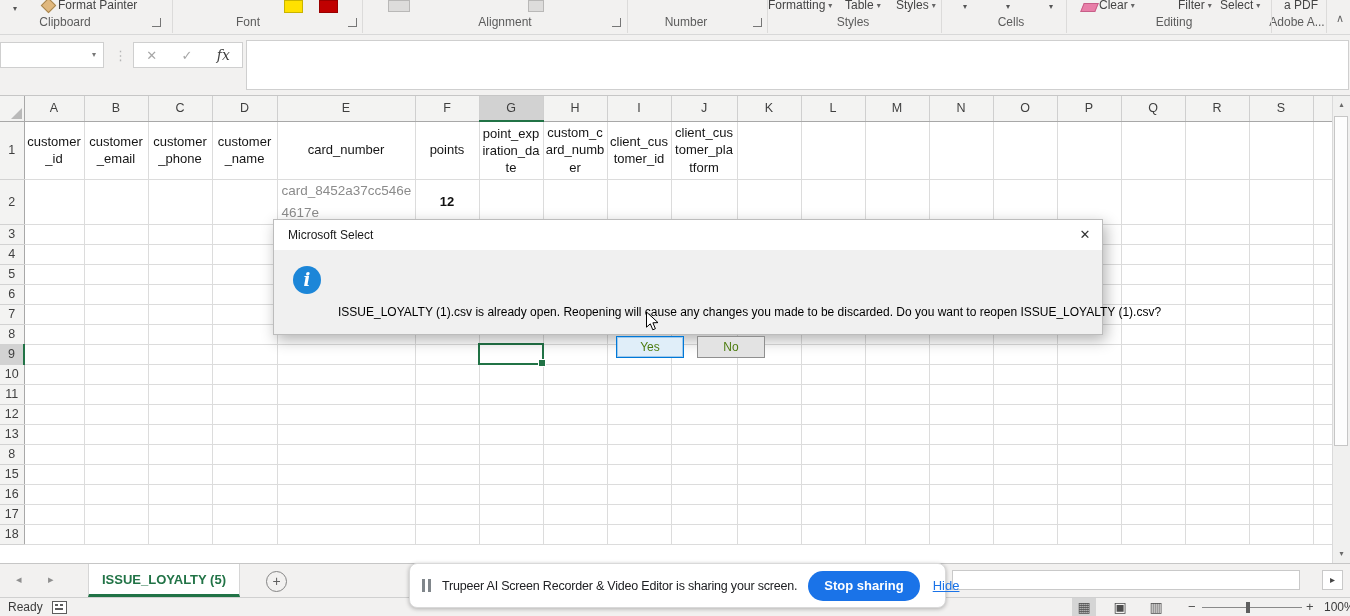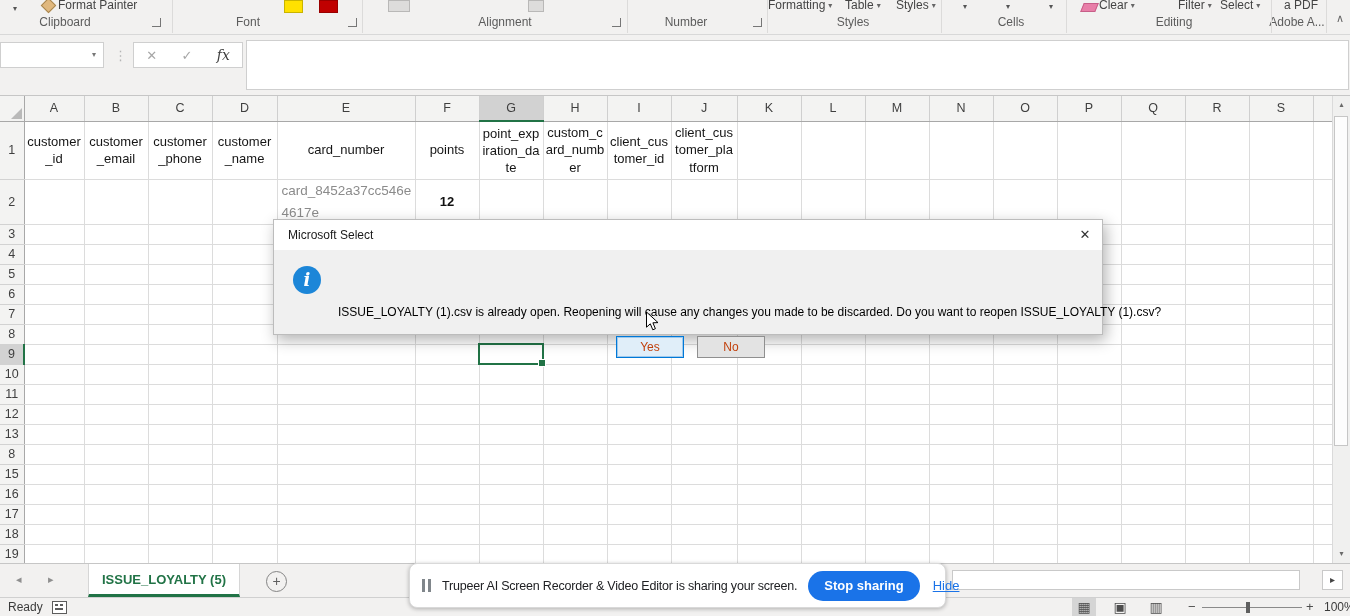--- a/index.html
+++ b/index.html
@@ -87,21 +87,21 @@
   .hide-link{margin-left:13px;font-size:13px;color:#1a73e8;text-decoration:underline;white-space:nowrap;}
   
   .dialog{position:absolute;left:273px;top:219px;width:830px;height:116px;background:#f0f0f0;border:1px solid #bcbcbc;
           box-sizing:border-box;box-shadow:3px 5px 14px rgba(0,0,0,.3);z-index:100;}
   .dlg-title{height:30px;background:#fff;display:flex;align-items:center;padding-left:14px;font-size:12px;color:#1a1a1a;}
   .dlg-close{position:absolute;right:0;top:0;width:34px;height:30px;text-align:center;line-height:30px;font-size:13px;color:#333;}
   .dlg-body{position:relative;height:84px;}
   .info-ic{position:absolute;left:19px;top:16px;width:28px;height:28px;border-radius:50%;background:#1c86d8;color:#fff;
            font-family:"DejaVu Serif",serif;font-style:italic;font-weight:700;font-size:18px;text-align:center;line-height:27px;}
   .dlg-msg{position:absolute;left:64px;top:27px;font-size:12px;color:#000;white-space:nowrap;margin-top:28px;}
-  .dlg-btn{position:absolute;top:86px;width:68px;height:22px;font-size:12px;color:#c2410c;text-align:center;line-height:20px;box-sizing:border-box;}
+  .dlg-btn{position:absolute;top:86px;width:68px;height:22px;font-size:12px;color:#4d7c0f;text-align:center;line-height:20px;box-sizing:border-box;}
   .btn-yes{left:342px;background:#e0eef9;border:1px solid #0078d7;box-shadow:inset 0 0 0 1px #9fc9ec;}
   .btn-no{left:423px;background:#e3e3e3;border:1px solid #8f8f8f;}
   .cursor{position:absolute;left:645px;top:311px;z-index:200;}
 </style>
 </head>
 <body>
 
 <div class="ribbon">
   <span class="lone-caret" style="left:13px;top:4px">▾</span>
   <span class="fp-icon"></span>
@@ -621,43 +621,20 @@
         <td class="cell"></td>
         <td class="cell"></td>
         <td class="cell"></td>
         <td class="cell"></td>
         <td class="cell"></td>
         <td class="cell"></td>
         <td class="cell"></td>
         <td class="cell"></td>
         <td class="cell"></td>
       </tr>
-      <tr style="height:20px">
-        <td class="row-h">19</td>
-        <td class="cell"></td>
-        <td class="cell"></td>
-        <td class="cell"></td>
-        <td class="cell"></td>
-        <td class="cell"></td>
-        <td class="cell"></td>
-        <td class="cell"></td>
-        <td class="cell"></td>
-        <td class="cell"></td>
-        <td class="cell"></td>
-        <td class="cell"></td>
-        <td class="cell"></td>
-        <td class="cell"></td>
-        <td class="cell"></td>
-        <td class="cell"></td>
-        <td class="cell"></td>
-        <td class="cell"></td>
-        <td class="cell"></td>
-        <td class="cell"></td>
-        <td class="cell"></td>
-      </tr>
     </tbody>
   </table>
 
 <div class="vscroll">
   <span class="vs-btn" style="top:0">▴</span>
   <div class="vs-thumb"></div>
   <span class="vs-btn" style="top:449px">▾</span>
 </div>
 
 <div class="sheet-bar">

